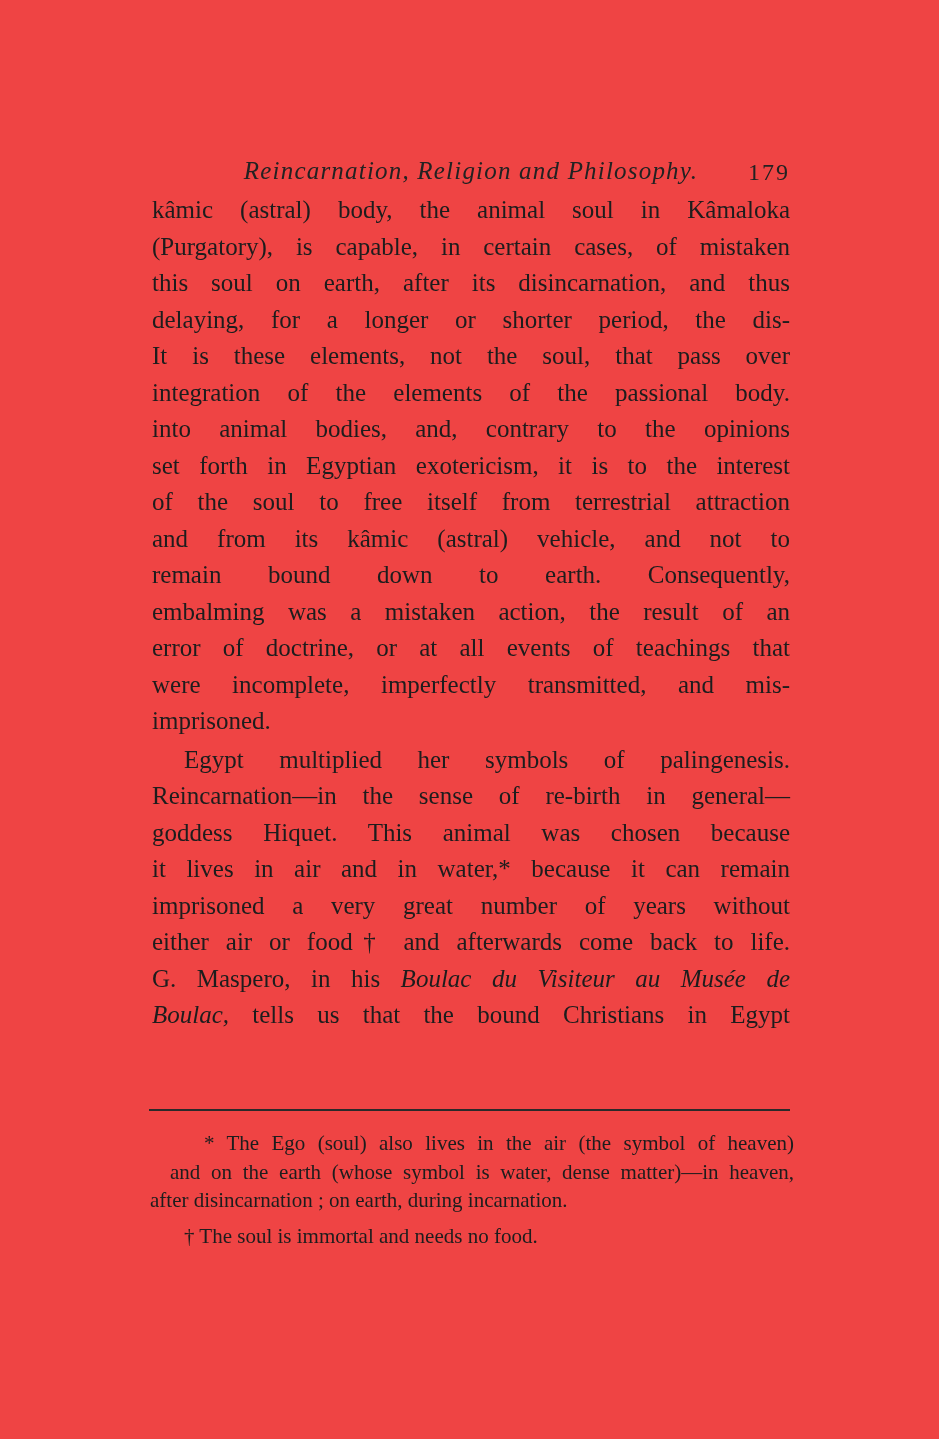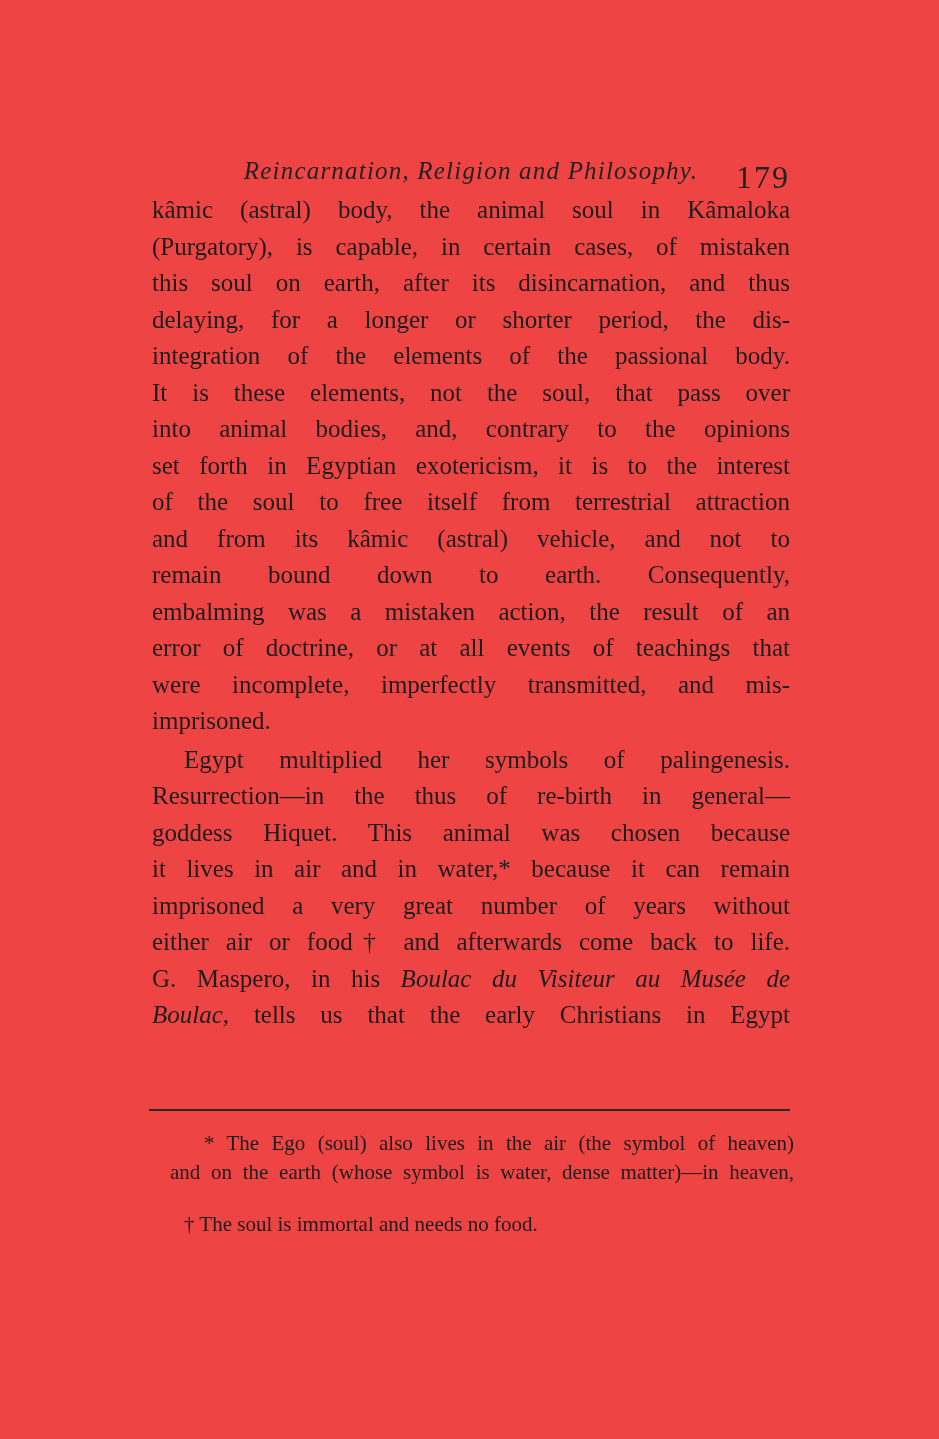--- a/index.html
+++ b/index.html
@@ -25,21 +25,21 @@
     display: block;
     text-align: center;
     font-style: italic;
     letter-spacing: 1.2px;
     color: #222;
   }
   .page-number {
     position: absolute;
     right: 0;
     top: 2px;
-    font-size: 32px;
+    font-size: 24px;
     letter-spacing: 2px;
     color: #222;
   }
   
   .body-text {
     position: absolute;
     top: 192px;
     left: 152px;
     width: 638px;
     font-size: 25px;
@@ -73,66 +73,67 @@
     font-size: 21px;
     line-height: 28.7px;
     color: #1d1d1d;
   }
   .fline {
     text-align: justify;
     text-align-last: left;
   }
   .fline.just { text-align-last: justify; margin-left: 20px; }
   .fline.indent { text-indent: 34px; }
-  .fline.note2 { margin-top: 24px; }
+  .fline.note2 { margin-top: 7px; }
 </style>
 </head>
 <body>
 
 <div class="page">
 
   <div class="running-head">
     <span class="head-title">Reincarnation, Religion and Philosophy.</span>
     <span class="page-number">179</span>
   </div>
 
   <div class="body-text">
 
     <div class="para">
       <div class="line just">kâmic (astral) body, the animal soul in Kâmaloka</div>
       <div class="line just">(Purgatory), is capable, in certain cases, of mistaken</div>
       <div class="line just">this soul on earth, after its disincarnation, and thus</div>
       <div class="line just">delaying, for a longer or shorter period, the dis-</div>
+      <div class="line just">It is these elements, not the soul, that pass over</div>
       <div class="line just">integration of the elements of the passional body.</div>
-      <div class="line just">It is these elements, not the soul, that pass over</div>
       <div class="line just">into animal bodies, and, contrary to the opinions</div>
       <div class="line just">set forth in Egyptian exotericism, it is to the interest</div>
       <div class="line just">of the soul to free itself from terrestrial attraction</div>
       <div class="line just">and from its kâmic (astral) vehicle, and not to</div>
       <div class="line just">remain bound down to earth.  Consequently,</div>
       <div class="line just">embalming was a mistaken action, the result of an</div>
       <div class="line just">error of doctrine, or at all events of teachings that</div>
       <div class="line just">were incomplete, imperfectly transmitted, and mis-</div>
       <div class="line">imprisoned.</div>
     </div>
 
     <div class="para para2">
       <div class="line just indent">Egypt multiplied her symbols of palingenesis.</div>
-      <div class="line just">Resurrection—in the thus of re-birth in general—</div>
+      <div class="line just">Reincarnation—in the sense of re-birth in general—</div>
       <div class="line just">goddess Hiquet.  This animal was chosen because</div>
       <div class="line just">it lives in air and in water,* because it can remain</div>
       <div class="line just">imprisoned a very great number of years without</div>
       <div class="line just">either air or food† and afterwards come back to life.</div>
       <div class="line just"><span>G. Maspero, in his </span><span class="it">Boulac du Visiteur au Musée de</span></div>
-      <div class="line just"><span class="it">Boulac,</span><span> tells us that the early Christians in Egypt</span></div>
+      <div class="line just"><span class="it">Boulac,</span><span> tells us that the bound Christians in Egypt</span></div>
     </div>
 
   </div>
 
   <div class="footnote-rule"></div>
 
   <div class="footnotes">
     <div class="fline just indent">* The Ego (soul) also lives in the air (the symbol of heaven)</div>
     <div class="fline just">and on the earth (whose symbol is water, dense matter)—in heaven,</div>
+    <div class="fline">after disincarnation ; on earth, during incarnation.</div>
     <div class="fline indent note2">† The soul is immortal and needs no food.</div>
   </div>
 
 </div>
 
 </body></html>

